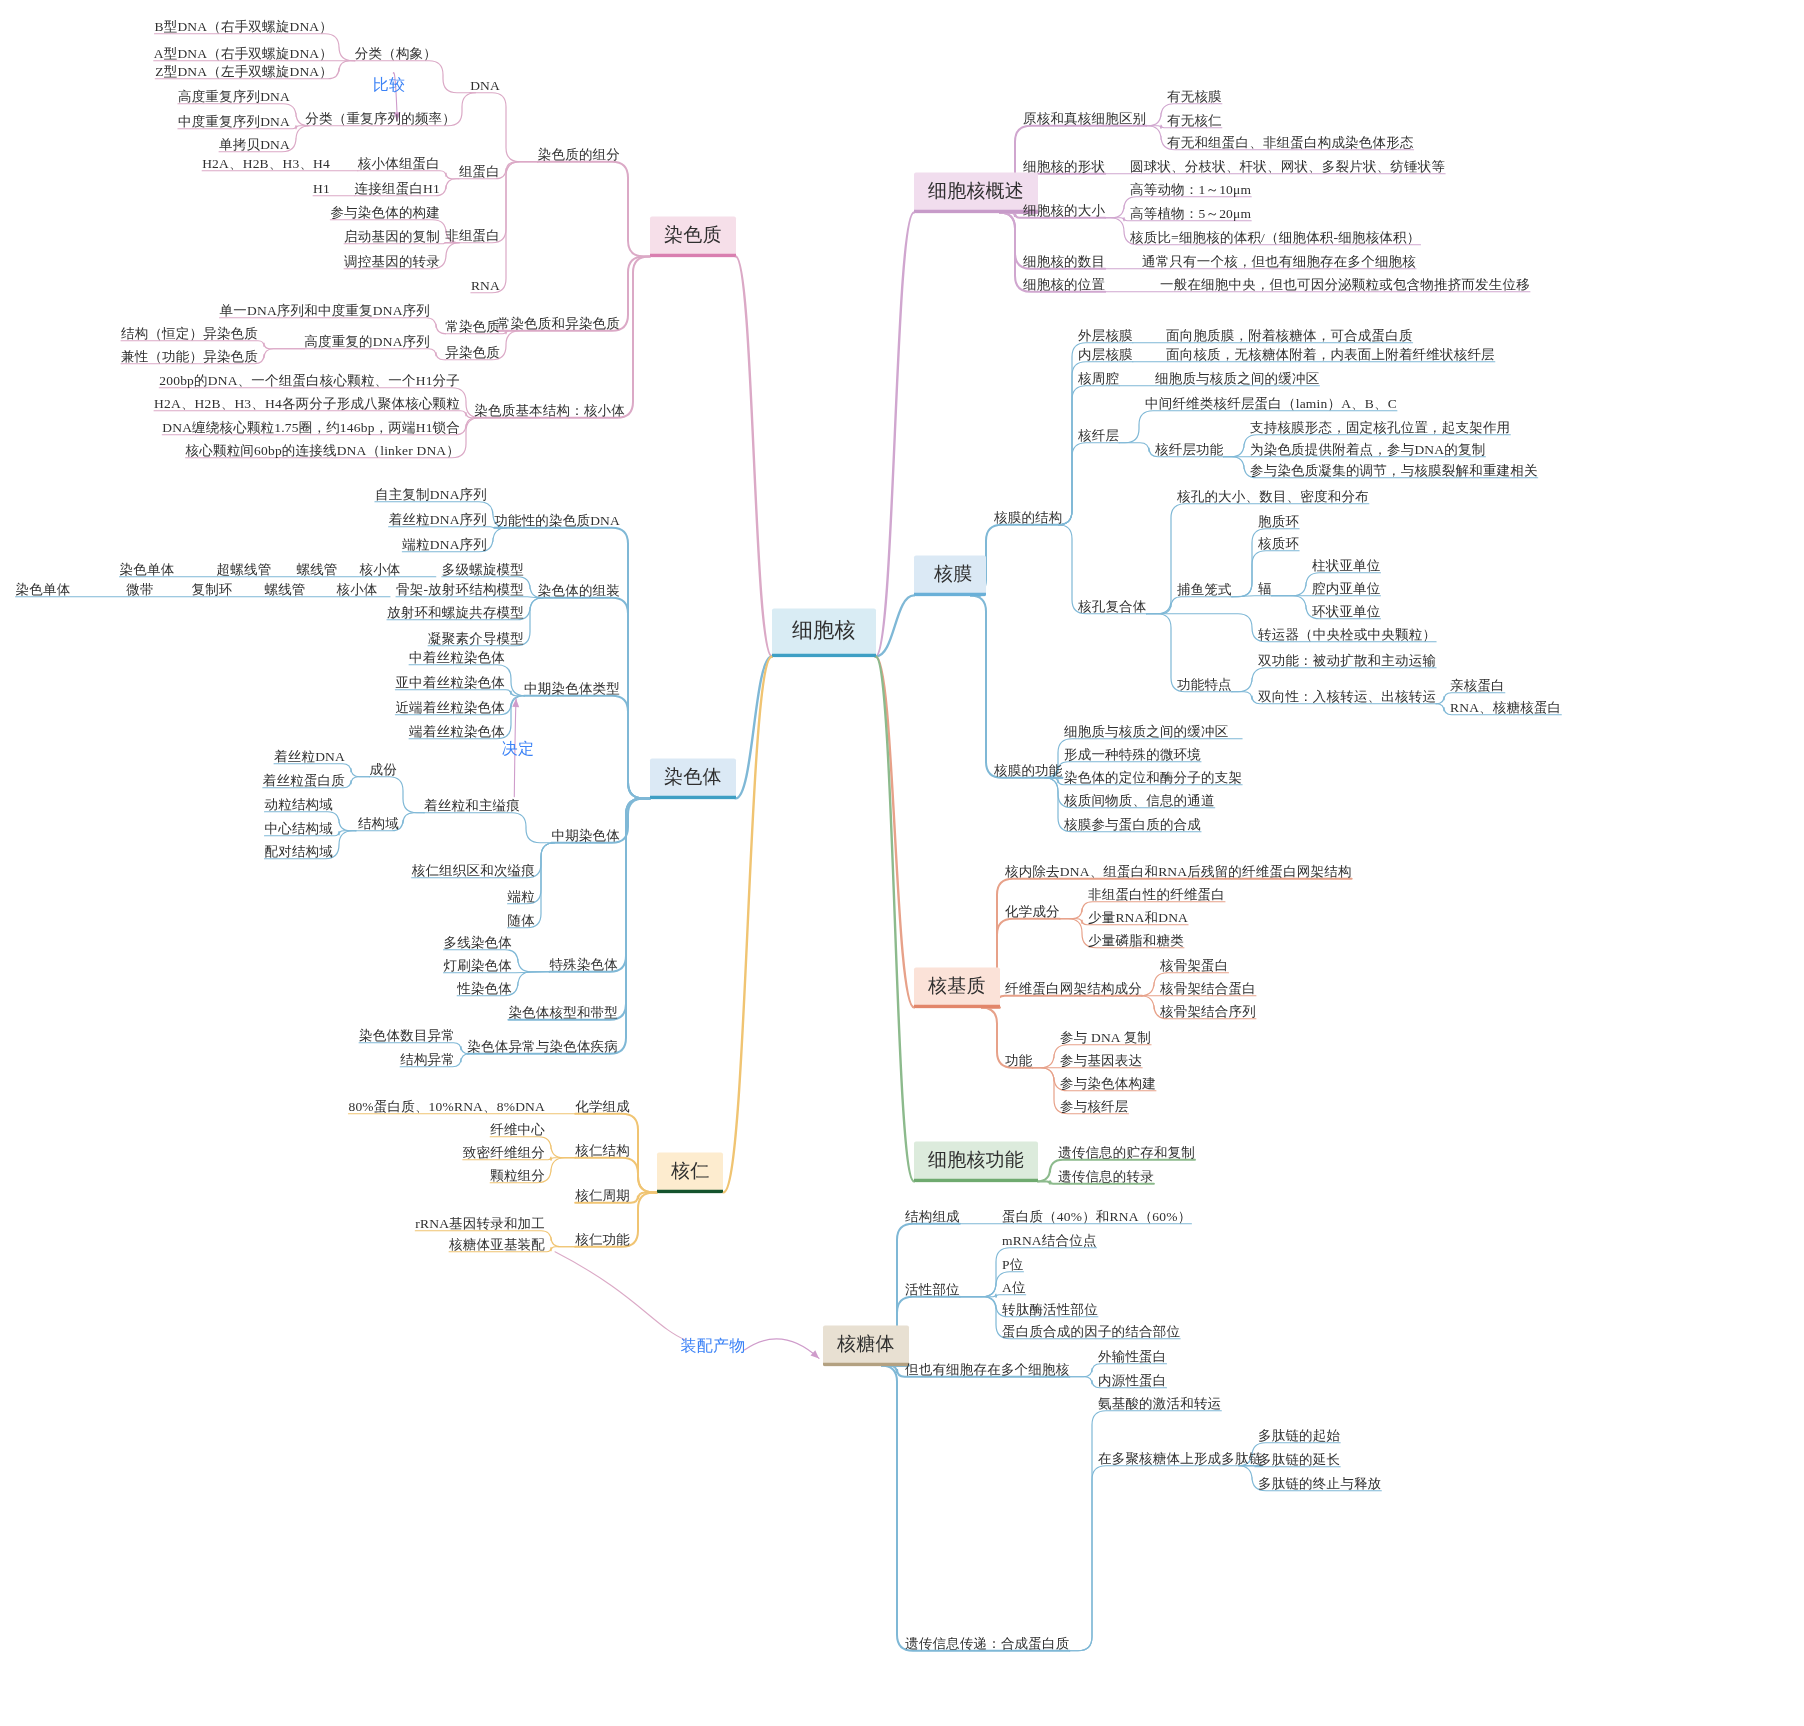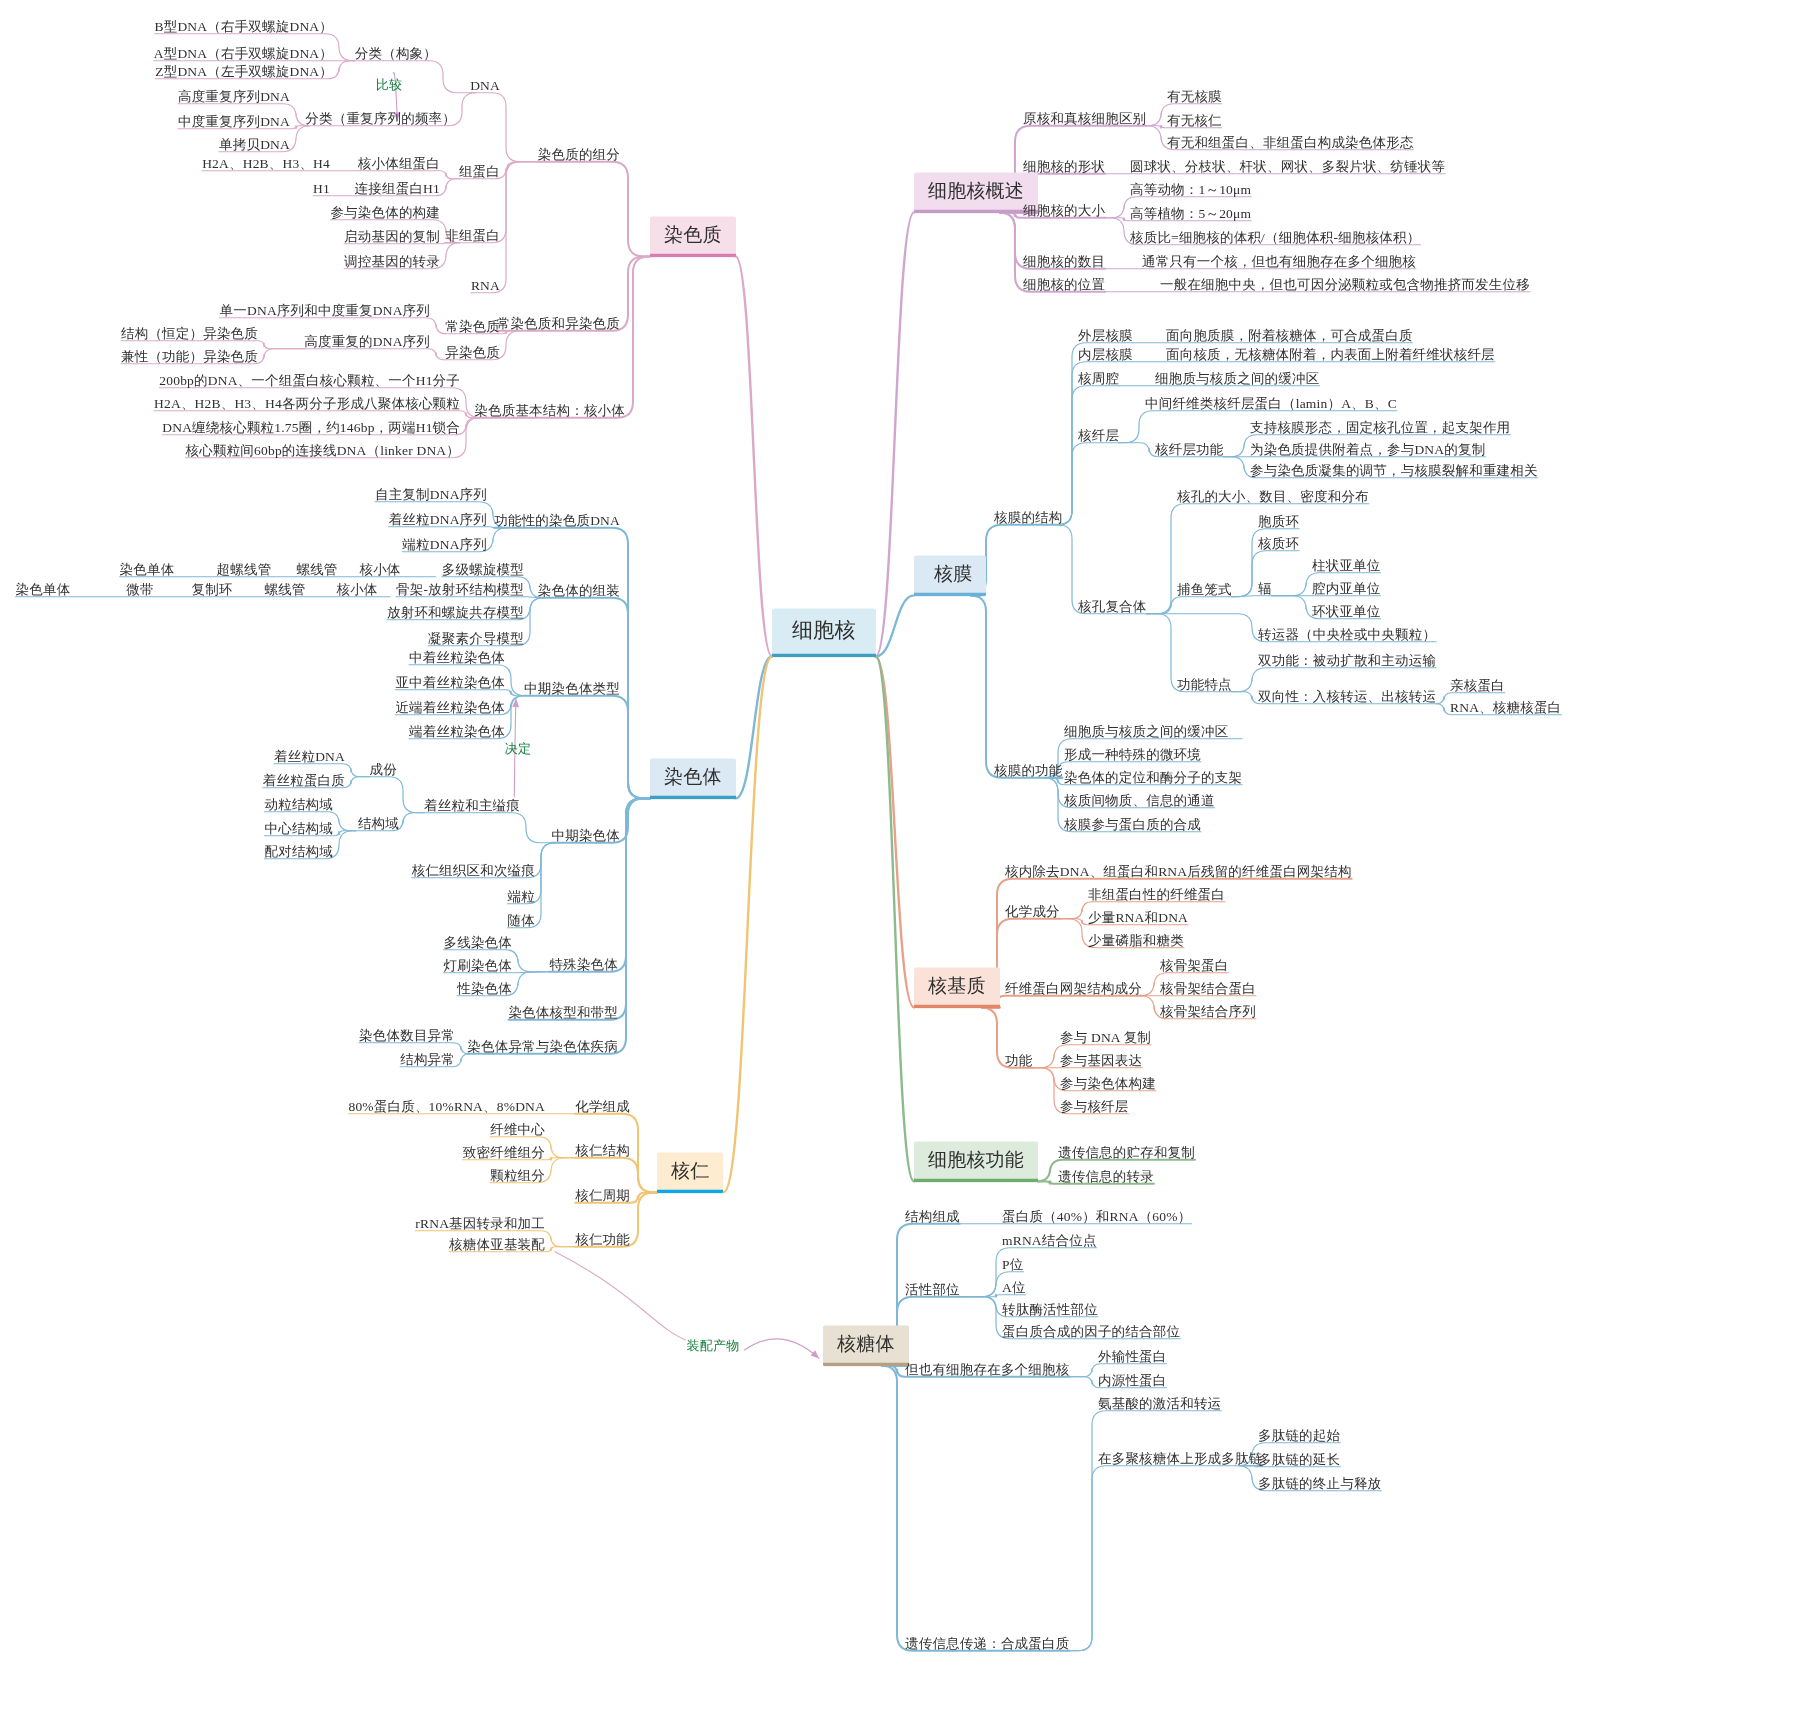--- a/index.html
+++ b/index.html
@@ -26,30 +26,30 @@
   }
   
   .box{
     padding:7px 14px 8px 14px;
     font-size:19px;
     border-radius:2px;
   }
   .box.root{background:#d9ecf4;border-bottom:4px solid #3e9fc4;font-size:21px;padding:10px 20px 11px 20px;}
   .box.b-chromatin{background:#f6dfe9;border-bottom:4px solid #d97fb0;}
   .box.b-chromosome{background:#dbe9f5;border-bottom:4px solid #3e9fc4;}
-  .box.b-nucleolus{background:#fdeccf;border-bottom:4px solid #0ea5e9;}
+  .box.b-nucleolus{background:#fdeccf;border-bottom:4px solid #14532d;}
   .box.b-nucleus-overview{background:#f1ddee;border-bottom:4px solid #c79bc9;}
   .box.b-nuclear-membrane{background:#dbe9f5;border-bottom:4px solid #6ab0d8;}
   .box.b-nuclear-matrix{background:#fbe2d8;border-bottom:4px solid #e2866a;}
   .box.b-nucleus-function{background:#dcebdc;border-bottom:4px solid #6faa6f;}
   .box.b-ribosome{background:#e8e0d2;border-bottom:4px solid #b3a181;}
   .lab{font-size:13.5px;}
   .lab.r{transform:translate(-100%,-50%);}
   .lab.c{transform:translate(-50%,-50%);}
-  .rel{font-size:13px;color:#15803d;}
+  .rel{font-size:16px;color:#3b82f6;}
 </style>
 </head>
 <body>
 
 <div id="map">
   <svg id="wires" xmlns="http://www.w3.org/2000/svg">
       <path d="M154.5,33.7578125 L325,33.7578125 Q339,33.7578125 339,47.7578125 L339,46.7578125 Q339,60.7578125 353,60.7578125 L354.796875,60.7578125" stroke="#dba9c6" stroke-width="1.2" fill="none" stroke-linecap="round"></path>
       <path d="M153.75,60.7578125 L337,60.7578125 L354.796875,60.7578125" stroke="#dba9c6" stroke-width="1.2" fill="none" stroke-linecap="round"></path>
       <path d="M155.25,78.7578125 L328,78.7578125 Q339,78.7578125 339,67.7578125 L339,71.7578125 Q339,60.7578125 350,60.7578125 L354.796875,60.7578125" stroke="#dba9c6" stroke-width="1.2" fill="none" stroke-linecap="round"></path>
       <path d="M177.9375,103.7578125 L283,103.7578125 Q296,103.7578125 296,116.7578125 L296,112.7578125 Q296,125.7578125 309,125.7578125 L305.296875,125.7578125" stroke="#dba9c6" stroke-width="1.2" fill="none" stroke-linecap="round"></path>

